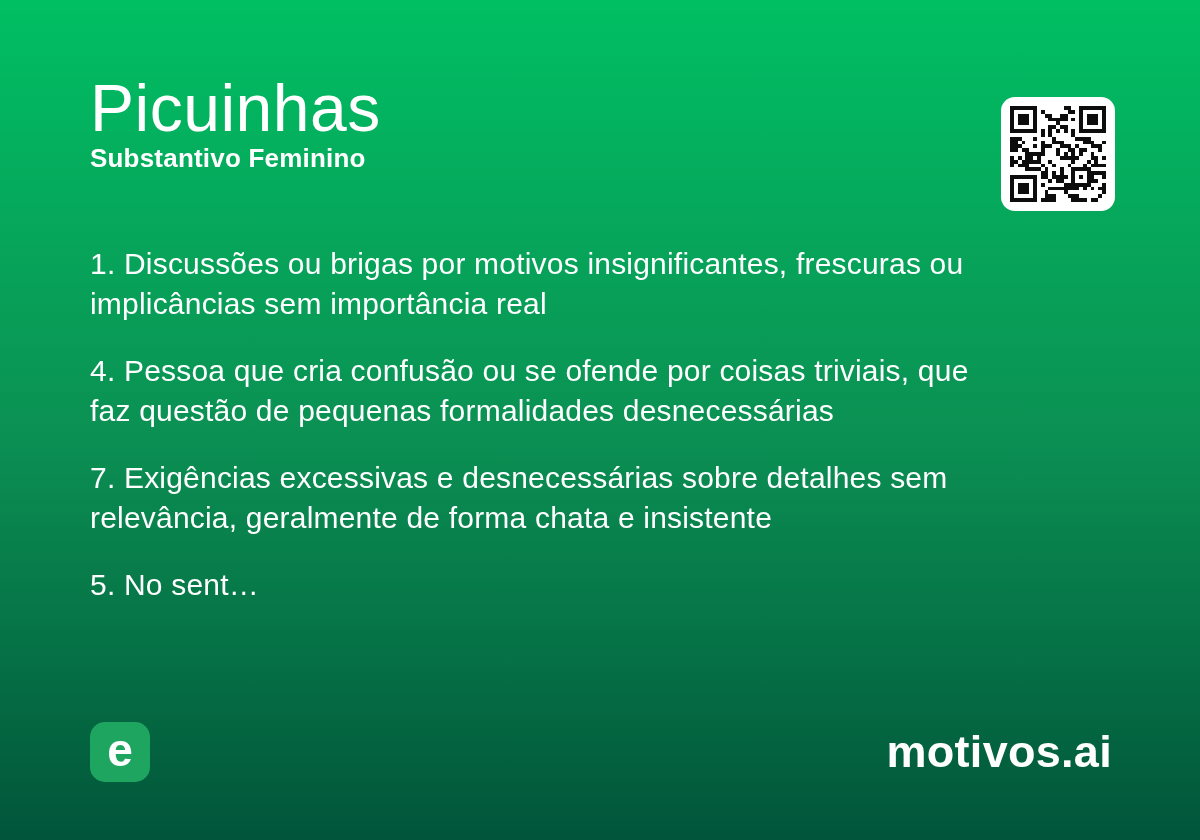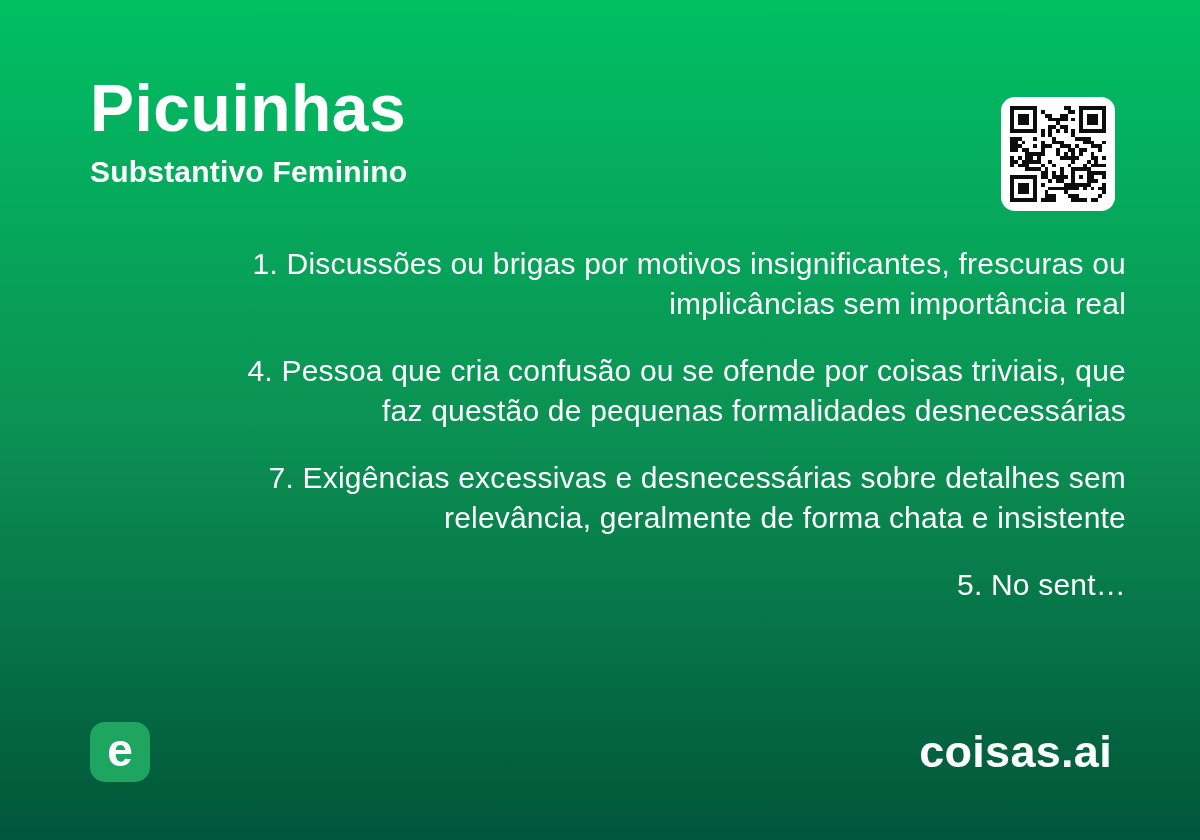--- a/index.html
+++ b/index.html
@@ -23,49 +23,48 @@
     color: var(--text);
   }
   .header {
     position: absolute;
     left: 90px;
     top: 74px;
   }
   .title {
     margin: 0;
     font-size: 66px;
-    font-weight: bold;
+    font-weight: normal;
     line-height: 1.05;
     letter-spacing: 0.5px;
   }
   .subtitle {
-    margin: 12px 0 0 0;
-    font-size: 30px;
+    margin: 0 0 0 0;
+    font-size: 26px;
     font-weight: bold;
     letter-spacing: 0.2px;
   }
   .qr-tile {
     position: absolute;
     top: 97px;
     right: 85px;
     width: 114px;
     height: 114px;
     background: var(--qr-bg);
     border-radius: 14px;
     display: flex;
     align-items: center;
     justify-content: center;
   }
   .qr-tile svg { width: 96px; height: 96px; display: block; }
   .definitions {
     position: absolute;
     left: 90px;
-    right: 74px;
+    right: 85px;
     top: 244px;
-    text-align: right;
   }
   .definition {
     margin: 0 0 27px 0;
     font-size: 30px;
     line-height: 40px;
     font-weight: normal;
     white-space: pre-line;
     letter-spacing: 0.2px;
   }
   .footer {
@@ -419,14 +418,14 @@
 faz questão de pequenas formalidades desnecessárias</p>
   <p class="definition">7. Exigências excessivas e desnecessárias sobre detalhes sem
 relevância, geralmente de forma chata e insistente</p>
   <p class="definition">5. No sent…</p>
 </main>
 
 <footer class="footer">
   <div class="logo-tile">
     <span class="logo-letter">e</span>
   </div>
-  <div class="brand">coisas.ai</div>
+  <div class="brand">motivos.ai</div>
 </footer>
 
 </body></html>

